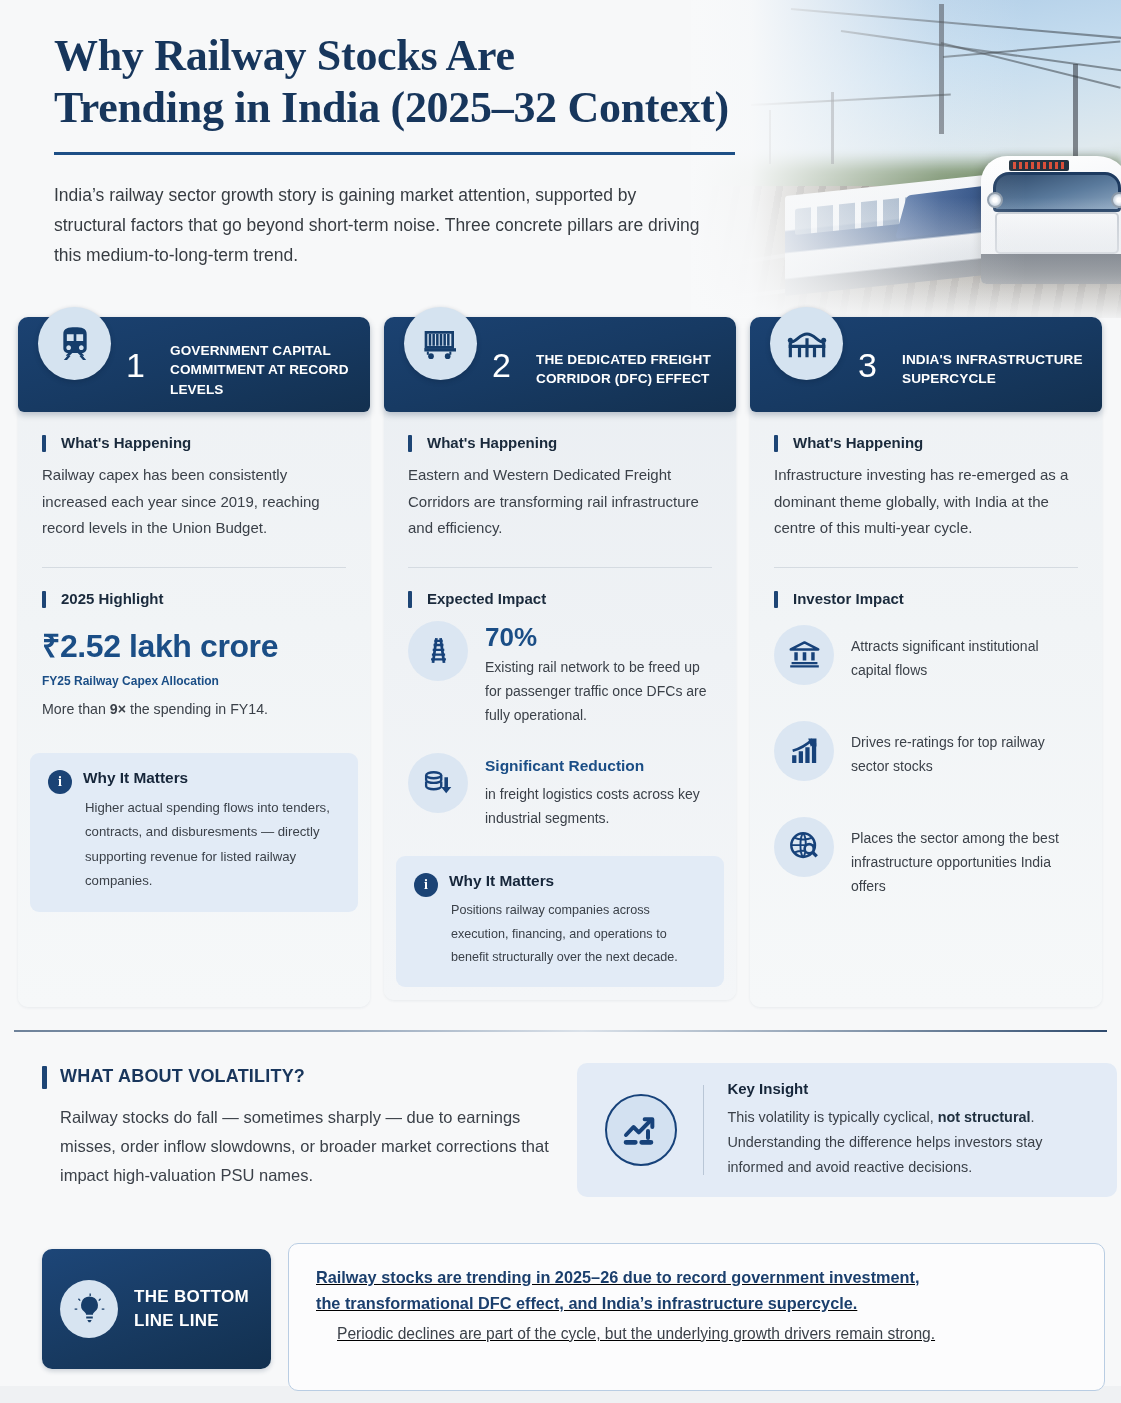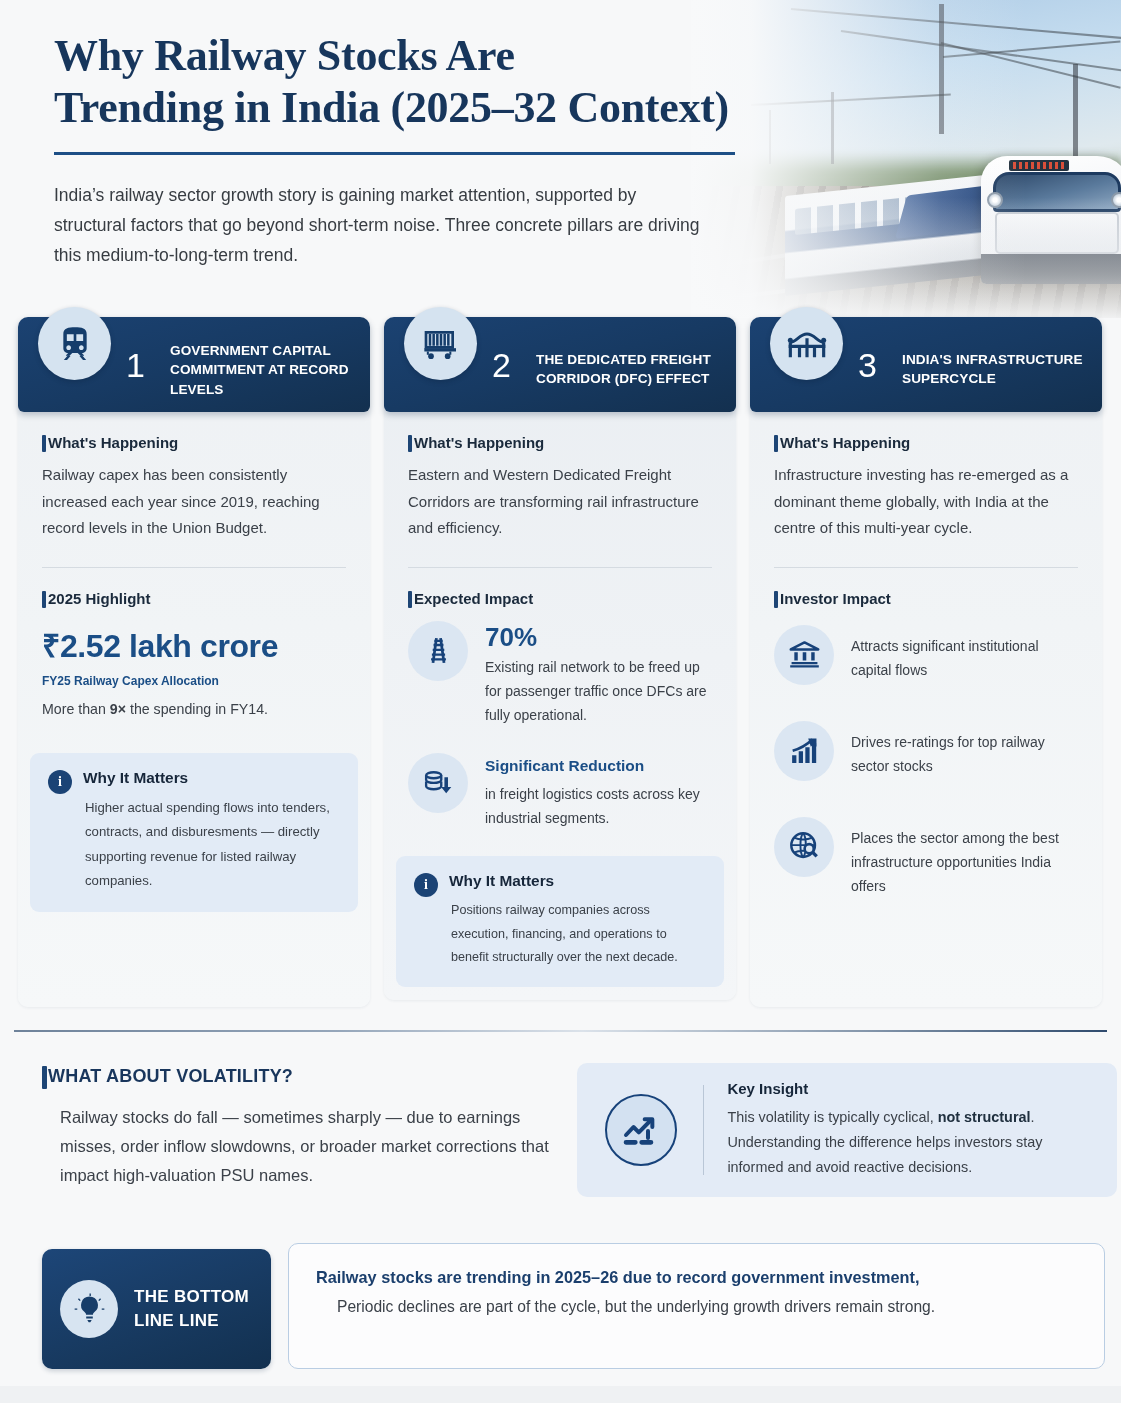--- a/index.html
+++ b/index.html
@@ -202,21 +202,21 @@
   }
   .card.c1 .head-title { top: 24px; }
   .card.c2 .head-title { top: 33px; }
   .card.c3 .head-title { top: 33px; }
 
   
   .card-body { padding: 22px 24px 0 24px; }
 
   .sec-label {
     position: relative;
-    padding-left: 6px;
+    padding-left: 19px;
     font-size: 15px; font-weight: bold; color: #1a2a3c;
     margin-bottom: 11px;
   }
   .sec-label::before {
     content: ""; position: absolute; left: 0; top: 1px;
     width: 4px; height: 17px; background: #1d4575; border-radius: 1px;
   }
   .sec-text {
     font-size: 15px; line-height: 1.77; color: #3b4149;
   }
@@ -285,21 +285,21 @@
   
   .mid-rule {
     position: absolute; left: 14px; top: 1030px; width: 1093px; height: 2px;
     background: linear-gradient(90deg, #6e829a 0%, #96a7bb 30%, #dbe2ea 52%, #8496ab 78%, #2f4b6e 100%);
     z-index: 3;
   }
 
   
   .vol { position: absolute; left: 42px; top: 1066px; width: 520px; z-index: 3; }
   .vol-title {
-    position: relative; padding-left: 6px;
+    position: relative; padding-left: 18px;
     font-size: 18px; font-weight: bold; color: #19365c;
     letter-spacing: 0.2px;
   }
   .vol-title::before {
     content: ""; position: absolute; left: 0; top: 0;
     width: 5px; height: 23px; background: #1d4575; border-radius: 1px;
   }
   .vol-text {
     margin-top: 16px; margin-left: 18px;
     font-size: 16.5px; line-height: 1.77; color: #3b4149;
@@ -341,24 +341,24 @@
   }
   .bl-badge .bcircle svg { width: 33px; height: 33px; fill: #173d69; }
   .bl-label {
     margin-left: 16px;
     font-size: 17px; font-weight: bold; color: #fff;
     line-height: 1.44; letter-spacing: 0.3px;
   }
 
   .bl-panel {
     position: absolute; left: 288px; top: 1243px;
-    width: 817px; height: 126px;
+    width: 817px; height: 148px;
     background: #fcfcfd; border: 1.6px solid #b9cde3;
     border-radius: 10px;
-    padding: 20px 0 0 27px; z-index: 3;
+    padding: 20px 0 0 27px; z-index: 3; text-decoration: underline;
   }
   .bl-strong { font-size: 16.3px; font-weight: bold; color: #1b3f6d; line-height: 1.62; }
   .bl-normal { font-size: 15.6px; color: #3b4149; line-height: 1.62; margin-top: 4px; margin-left: 21px; }
 
   
   .bottom-strip {
     position: absolute; left: 0; right: 0; bottom: 0; height: 17px;
     background: #eff1f3; z-index: 1;
   }
 </style>
@@ -596,14 +596,15 @@
       <path d="M12 2.6A6.2 6.2 0 0 0 8.4 13.8c.7.6 1.1 1.3 1.1 2.1h5c0-.8.4-1.5 1.1-2.1A6.2 6.2 0 0 0 12 2.6z"></path>
       <path d="M9.6 17.1h4.8v1.5H9.6zM10.4 19.6h3.2l-1 1.6h-1.2z"></path>
       <path d="M12 0.4h1v1.8h-1zM3.6 4.6l.7-.7 1.3 1.3-.7.7zM18.4 5.2l1.3-1.3.7.7-1.3 1.3zM1.2 11.2h1.9v1h-1.9zM20.9 11.2h1.9v1h-1.9z"></path>
     </svg>
   </div>
   <div class="bl-label">THE BOTTOM LINE LINE</div>
 </div>
 
 <div class="bl-panel">
   <div class="bl-strong">Railway stocks are trending in 2025–26 due to record government investment,</div>
+  <div class="bl-strong">the transformational DFC effect, and India’s infrastructure supercycle.</div>
   <div class="bl-normal">Periodic declines are part of the cycle, but the underlying growth drivers remain strong.</div>
 </div>
 
 </body></html>

